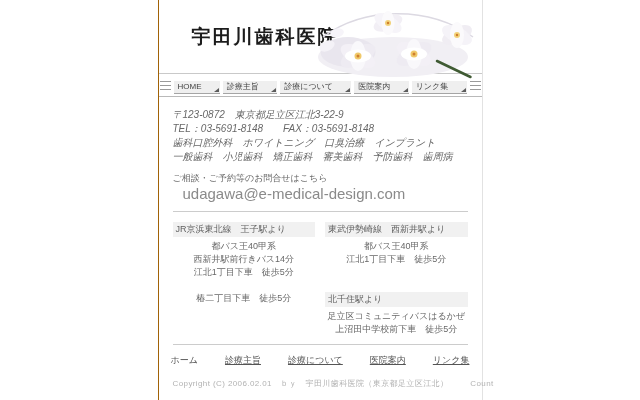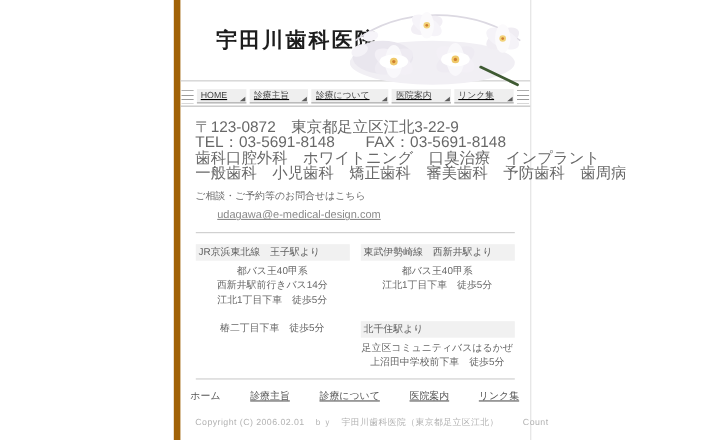--- a/index.html
+++ b/index.html
@@ -1,44 +1,44 @@
 <!DOCTYPE html>
 <html><head>
 <meta charset="utf-8">
 <style>
   * { margin:0; padding:0; box-sizing:border-box; }
   html,body { width:640px; height:400px; background:#ffffff; overflow:hidden;
               font-family:"Liberation Sans","DejaVu Sans",sans-serif; }
   .page-column{
     width:325px; height:400px; margin:0 auto; background:#ffffff;
-    border-left:6px solid #a16207; border-right:1px solid #e2e2e2;
+    border-left:1px solid #a16207; border-right:1px solid #e2e2e2;
     position:relative;
   }
   
   .site-header{ position:relative; height:74px; border-bottom:1px solid #c9c9c9; overflow:visible; }
   .page-title{ position:absolute; left:33px; top:24px; font-size:19px; font-weight:bold;
                color:#1c1c1c; letter-spacing:2px; white-space:nowrap; }
   .orchid{ position:absolute; right:2px; top:2px; width:162px; height:78px; z-index:2; }
   
-  .main-nav{ display:flex; align-items:flex-end; gap:3px; margin-top:7px;
-             padding:0 1px 2px 1px; border-bottom:1px solid #b9b9b9;text-decoration:underline; }
+  .main-nav{ display:flex; gap:3px; margin-top:7px;
+             padding:0 1px 2px 1px; border-bottom:1px solid #b9b9b9; }
   .nav-edge{ width:11px; height:12px; flex:0 0 auto;
              background:repeating-linear-gradient(to bottom,#9a9a9a 0,#9a9a9a 1px,transparent 1px,transparent 4px); }
   .nav-tab{ flex:1 1 auto; position:relative; background:#efefef; height:13px;
             font-size:8px; line-height:12px; color:#444; padding:0 4px;
             border-bottom:1px solid #a5a5a5; white-space:nowrap; overflow:hidden; cursor:pointer; }
   .nav-tab .corner{ position:absolute; right:1px; bottom:1px; width:0; height:0;
             border-left:5px solid transparent; border-bottom:4px solid #5c5c5c; }
   
   .main{ padding:11px 14px 0 14px; color:#666; }
-  .info-line{ font-size:14px; line-height:14px; color:#686868; white-space:nowrap; }
+  .info-line{ font-size:10px; line-height:14px; color:#686868; white-space:nowrap;font-style:italic; }
   .contact{ margin-top:7px; }
   .contact-note{ font-size:9px; line-height:14px; color:#686868; }
-  .email-link{ font-size:10px; line-height:14px; color:#8a8a8a; text-decoration:underline;
-               margin-left:20px; cursor:pointer; }
+  .email-link{ font-size:15px; line-height:14px; color:#8a8a8a; 
+               margin-left:10px; cursor:pointer; }
   hr.divider{ border:none; border-top:1px solid #cccccc; margin:8px 0 0 0; }
   
   .access-grid{ display:grid; grid-template-columns:1fr 1fr; column-gap:10px; row-gap:13px; margin-top:10px; }
   .access-heading{ font-size:9px; line-height:13px; background:#f1f1f1; color:#5f5f5f;
                    padding:1px 3px; margin-bottom:3px; white-space:nowrap; }
   .access-line{ font-size:9px; line-height:13px; color:#686868; white-space:nowrap;text-align:center; }
   
   .footer-nav{ display:flex; justify-content:center; gap:27px; margin-top:9px; }
   .footer-nav .item{ font-size:9px; color:#555; white-space:nowrap; }
   .footer-nav a.item{ text-decoration:underline; cursor:pointer; }

